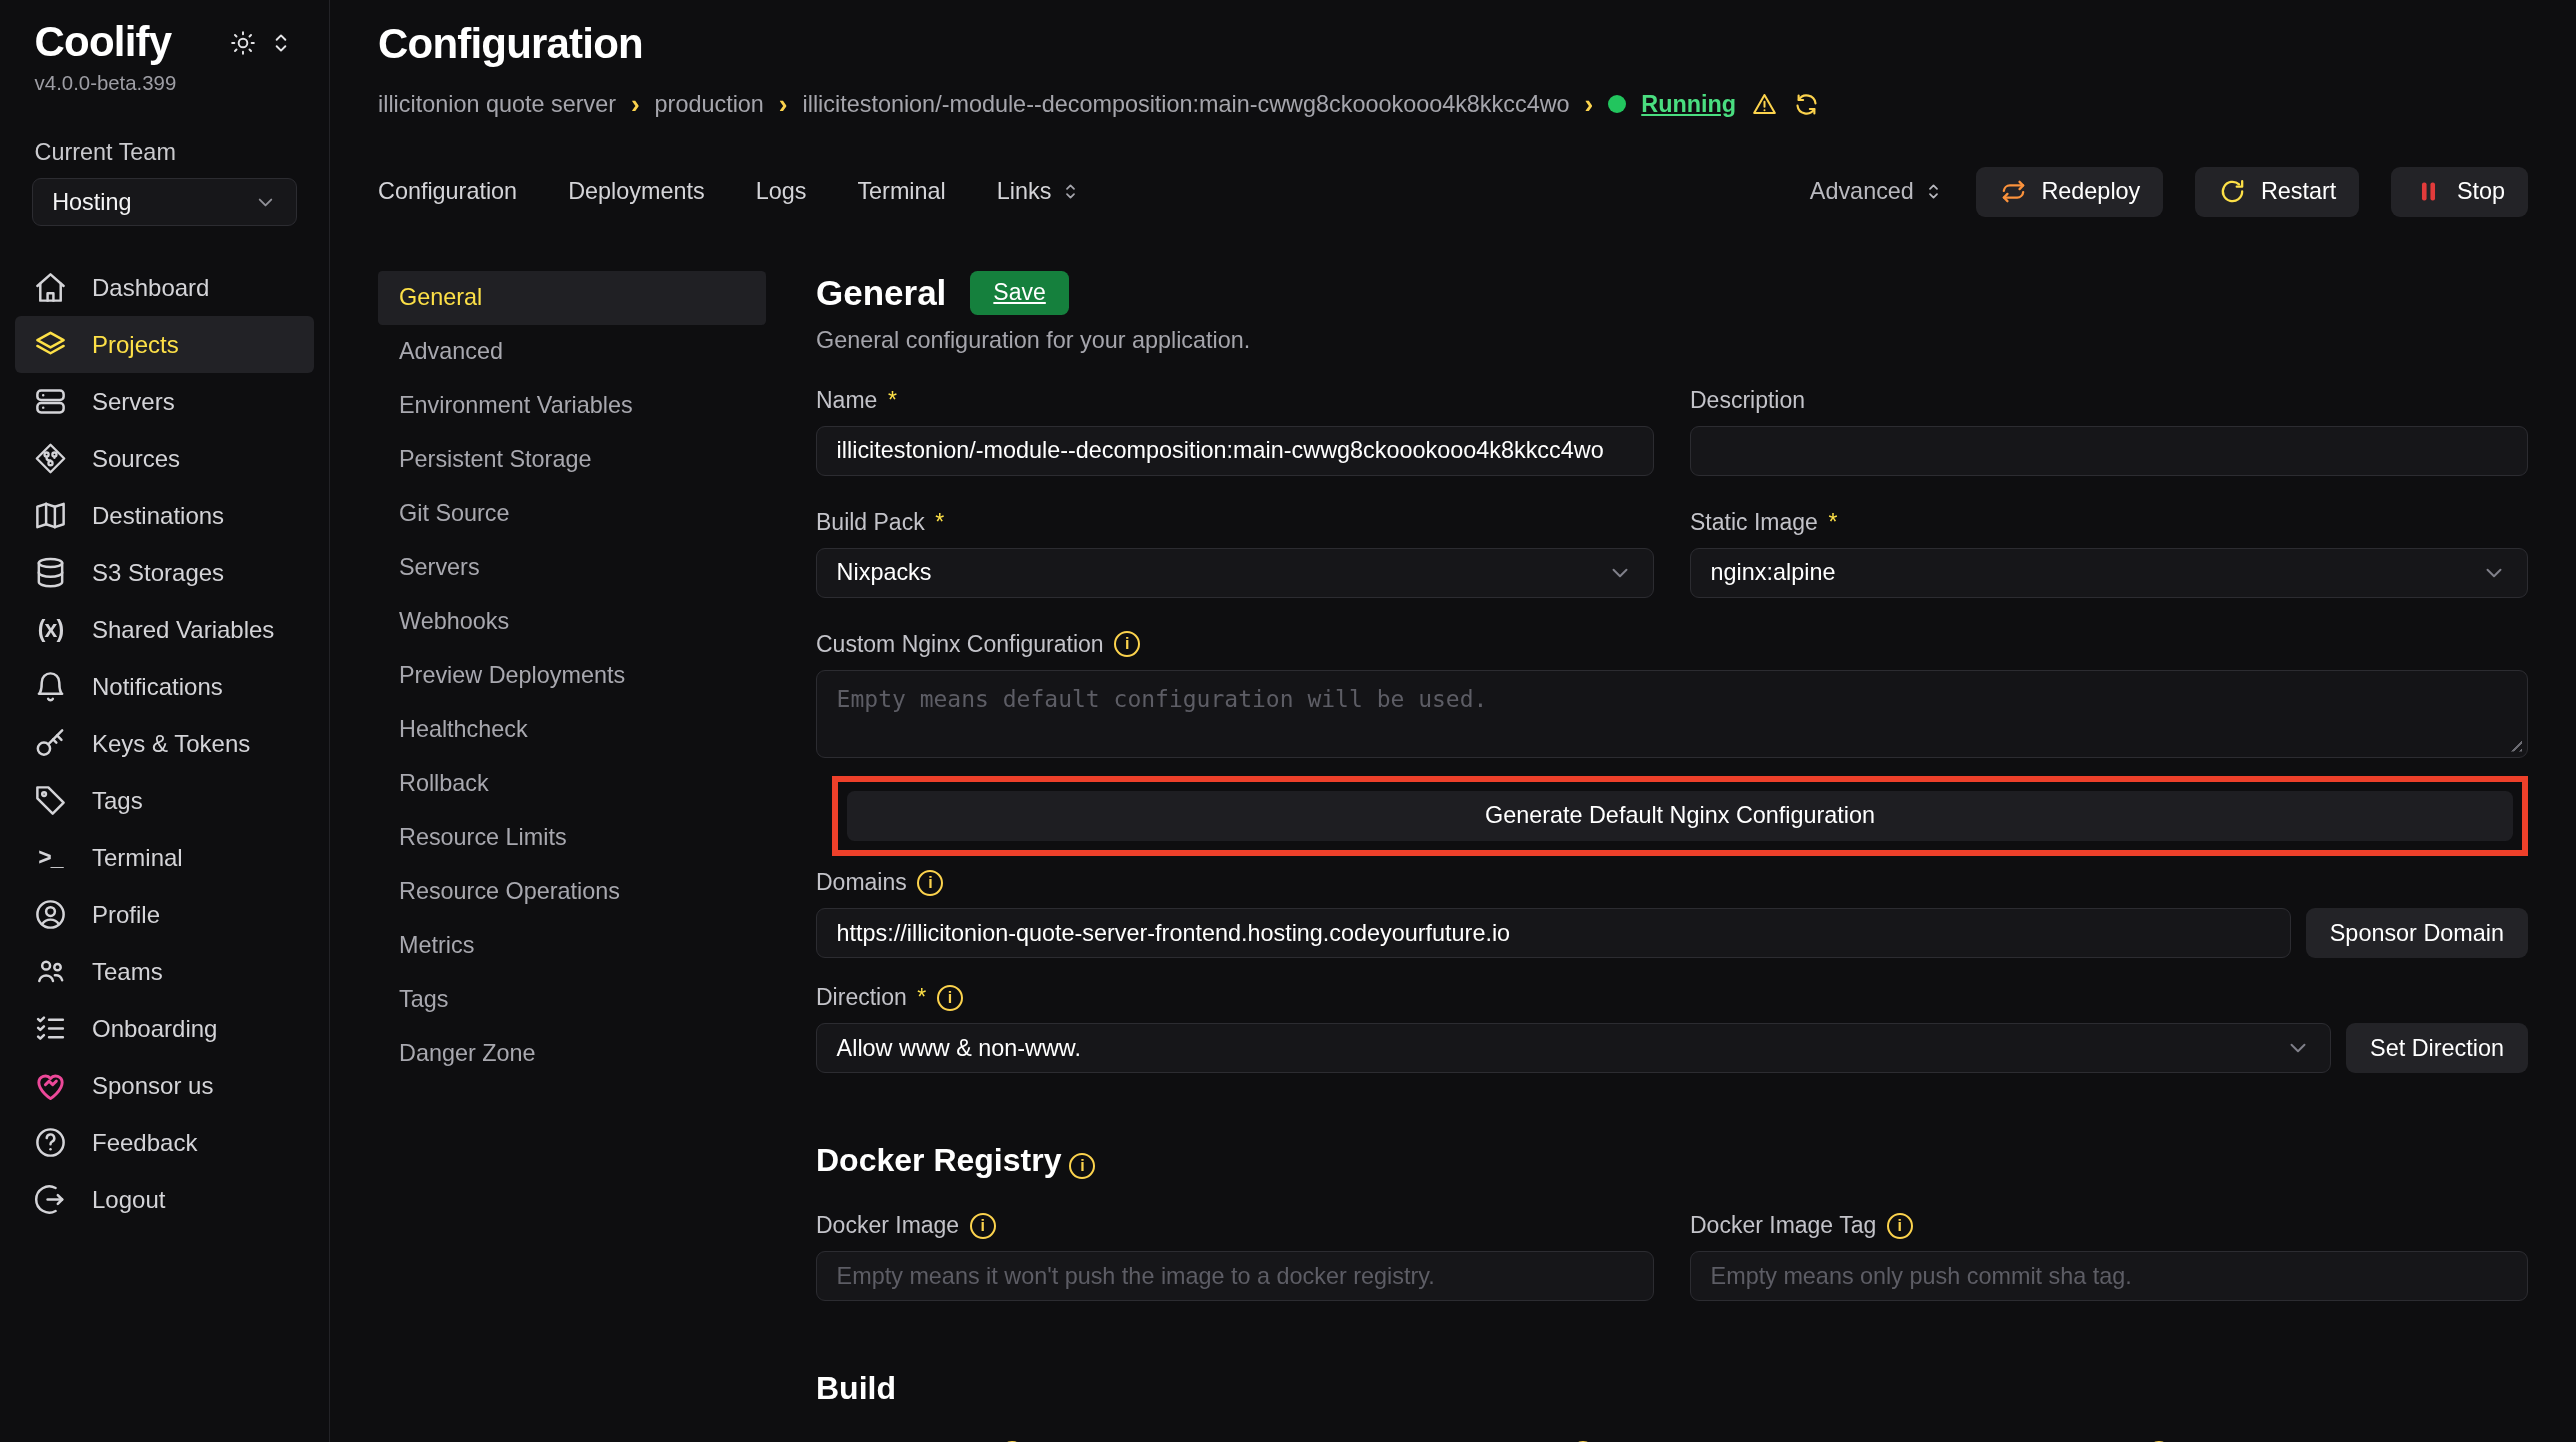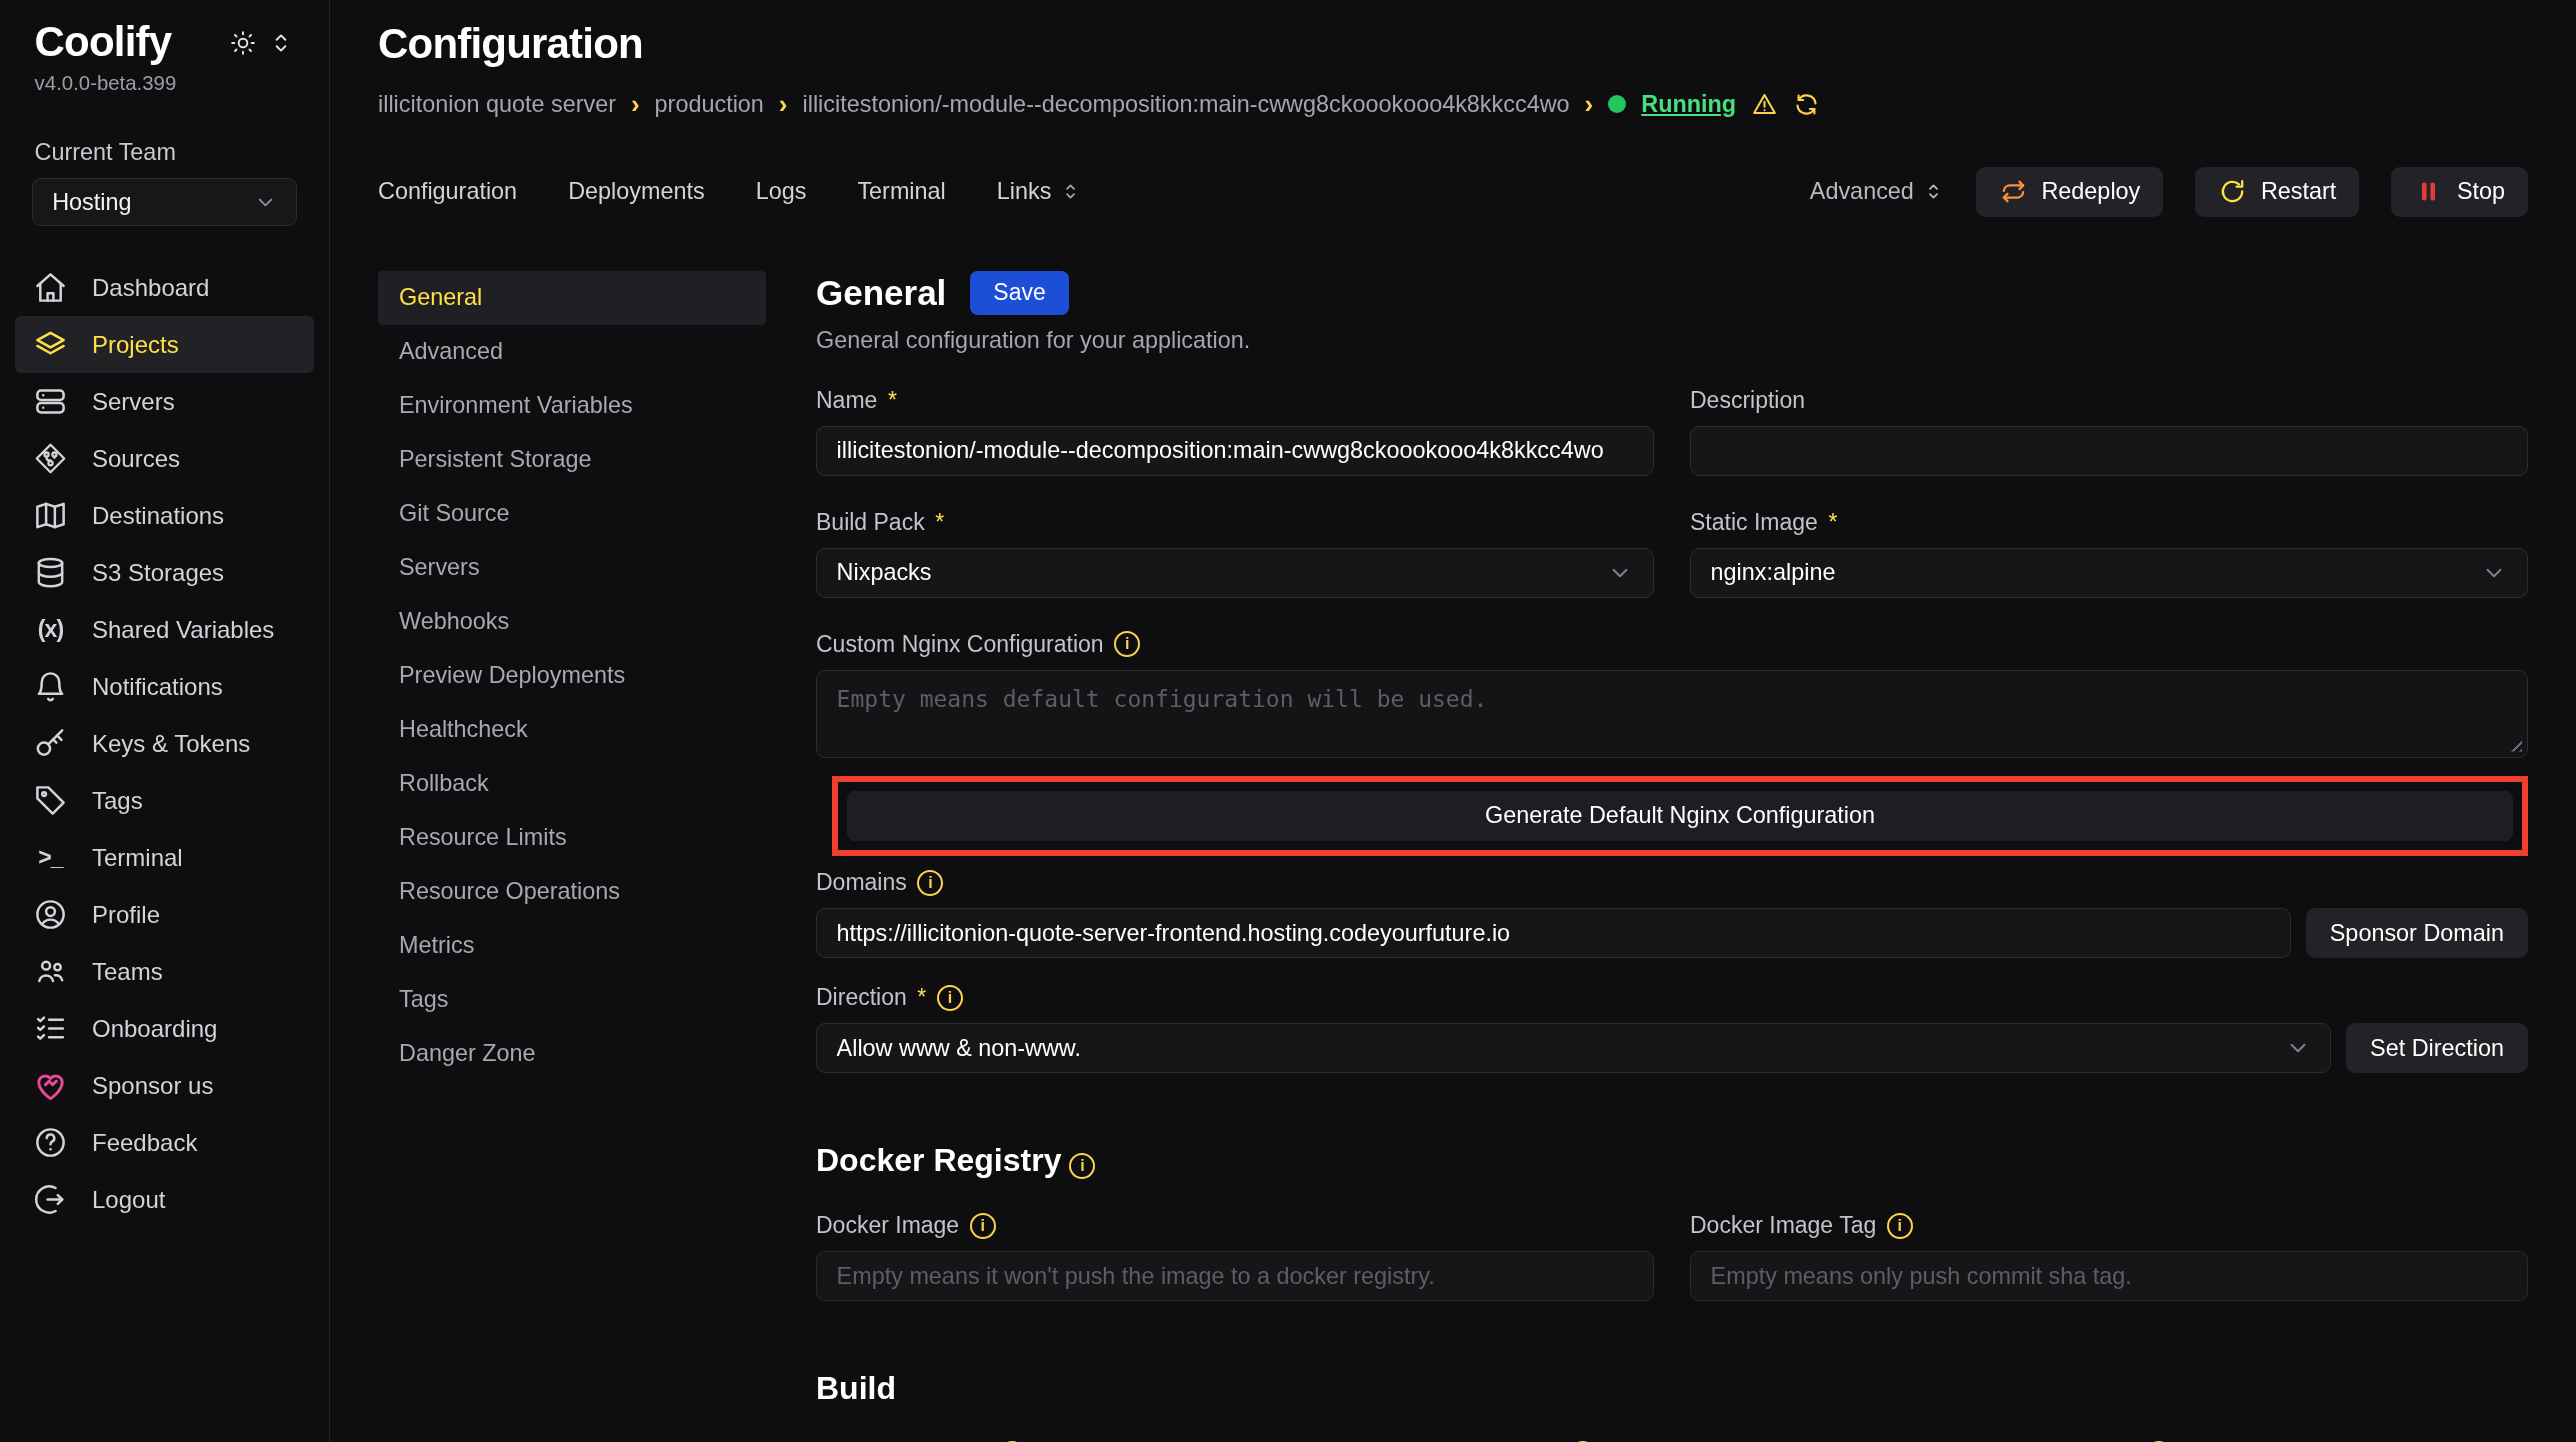--- a/index.html
+++ b/index.html
@@ -70,21 +70,21 @@
   .subnav { width:388px; flex:none; display:flex; flex-direction:column; }
   .subnav-item {
     height:54px; display:flex; align-items:center; padding:0 21px;
     font-size:23.4px; color:#a8a8af; cursor:pointer; border-radius:4.5px; white-space:nowrap;
   }
   .subnav-item.active { background:#202024; color:#fde047; }
 
   .form { flex:1; min-width:0; }
   .heading-row { display:flex; align-items:center; gap:24px; }
   .section-h { font-size:35px; font-weight:700; }
-  .save-btn { height:44px; padding:0 23px; background:#1d4ed8; border:none; border-radius:7.6px; font-size:23px; color:#fff; cursor:pointer; font-family:inherit; }
+  .save-btn { height:44px; padding:0 23px; background:#15803d; border:none; border-radius:7.6px; font-size:23px; color:#fff; cursor:pointer; font-family:inherit;text-decoration:underline; }
   .subtitle { margin-top:12px; font-size:23.4px; color:#a5a5ac; }
 
   .grid2 { display:grid; grid-template-columns:1fr 1fr; column-gap:36px; }
   .grid3 { display:grid; grid-template-columns:1fr 1fr 1fr; column-gap:26px; }
 
   .field-label { display:flex; align-items:center; gap:10.6px; font-size:23px; color:#c3c3c9; margin-top:33px; white-space:nowrap; }
   .req { color:#fde047; font-size:23px; }
   .info-icon {
     width:26px; height:26px; border:2.3px solid #fcd34d; border-radius:50%;
     color:#fcd34d; font-size:16px; font-weight:700;

